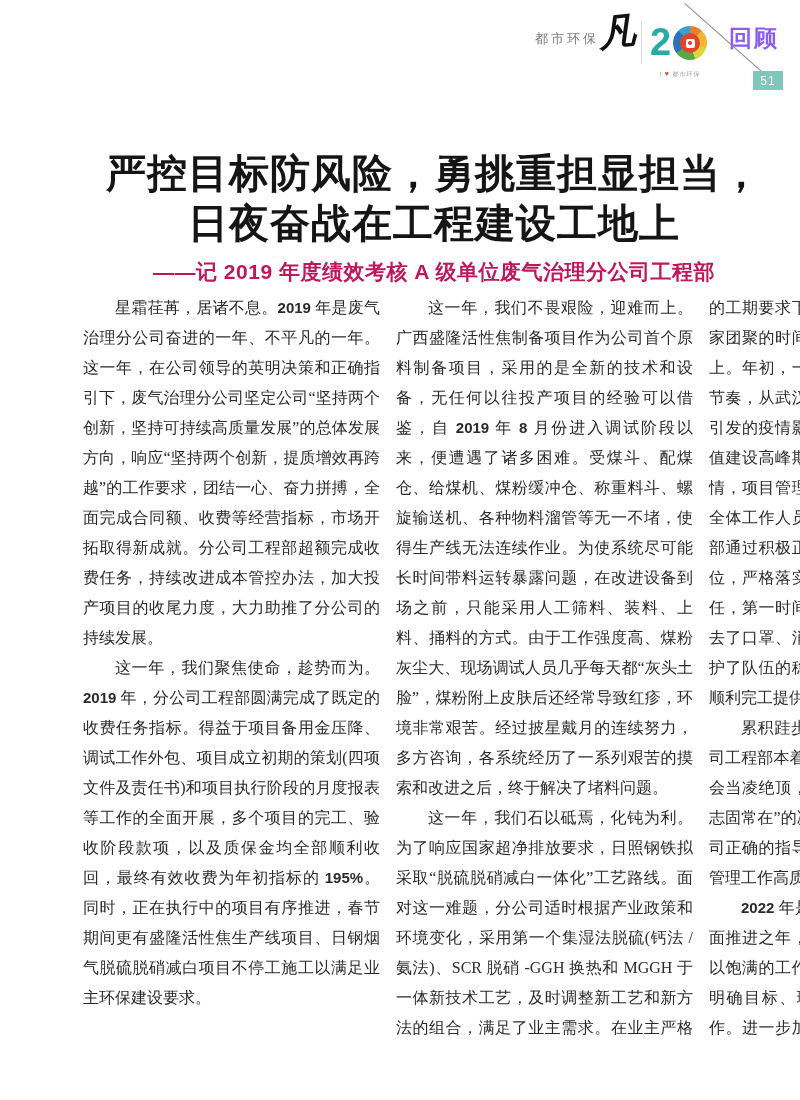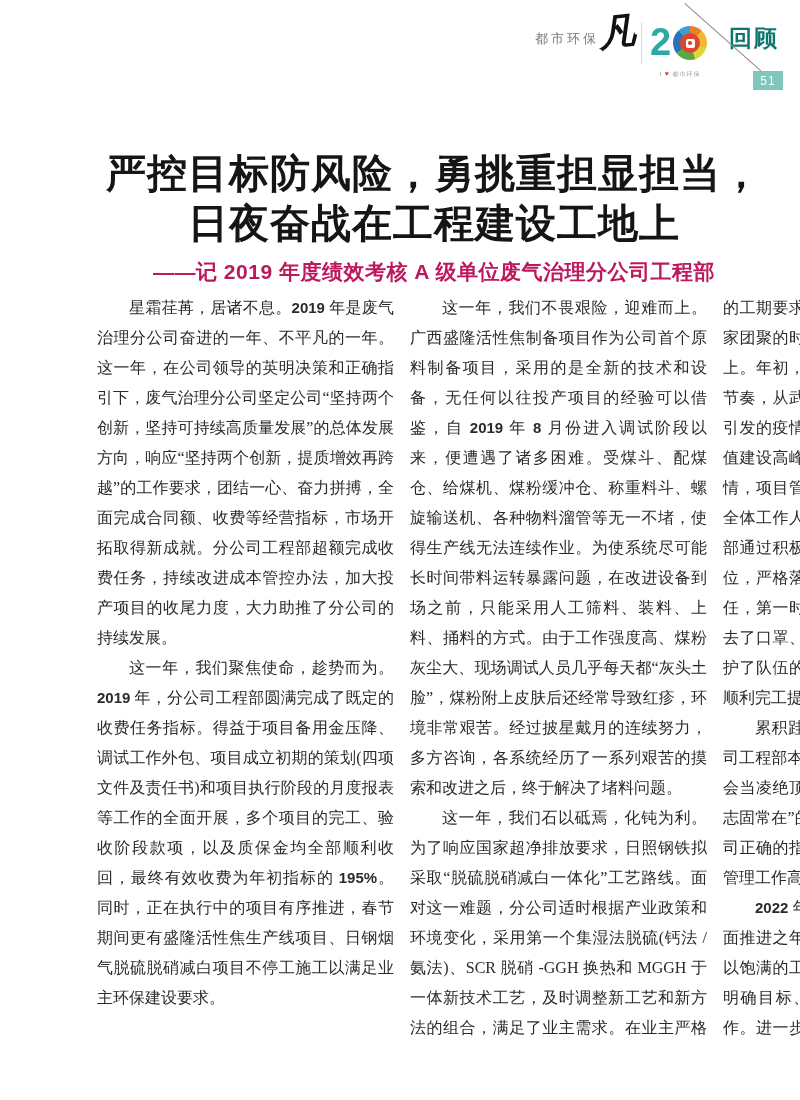--- a/index.html
+++ b/index.html
@@ -52,21 +52,21 @@
   .logo20 .zero-dot i{display:block;width:4px;height:4px;border-radius:50%;background:#d33;}
   .tagline{
     position:absolute;top:70px;left:648px;width:64px;
     font-family:"Liberation Sans",sans-serif;
     font-size:6px;color:#999;text-align:center;letter-spacing:1px;white-space:nowrap;
   }
   .tagline .heart{color:#e0452c;font-size:7px;}
   .section-label{
     position:absolute;top:23px;left:729px;
     font-family:"Liberation Sans","DejaVu Sans",sans-serif;
-    font-size:23px;font-weight:900;color:#0f766e;letter-spacing:2px;
+    font-size:23px;font-weight:900;color:#8b5cf6;letter-spacing:2px;
   }
   .diag-line{
     position:absolute;top:3px;left:685px;width:104px;height:0;
     border-top:1.5px solid #8a8a8a;
     transform:rotate(41.5deg);transform-origin:left top;
   }
   .page-badge{
     position:absolute;top:71px;left:753px;width:30px;height:19px;
     display:flex;align-items:center;justify-content:center;
     font-family:"Liberation Sans",sans-serif;
@@ -79,21 +79,21 @@
     font-weight:900;font-size:40px;line-height:50px;color:#151515;
     letter-spacing:1px;
   }
   .subtitle{
     margin-top:10px;
     font-family:"Liberation Sans","DejaVu Sans",sans-serif;
     font-weight:600;font-size:21px;color:#be185d;letter-spacing:0.5px;
   }
   
   .article{
-    position:absolute;top:293px;left:97px;width:610px;height:760px;
+    position:absolute;top:293px;left:83px;width:610px;height:760px;
     column-count:2;column-gap:16px;column-fill:auto;
     font-size:16px;line-height:30px;text-align:justify;color:#2a2a2a;
   }
   .article p{margin:0;text-indent:2em;}
   .article .num{
     font-family:"Liberation Sans","DejaVu Sans",sans-serif;
     font-weight:bold;font-size:15px;
   }
 </style>
 </head>

